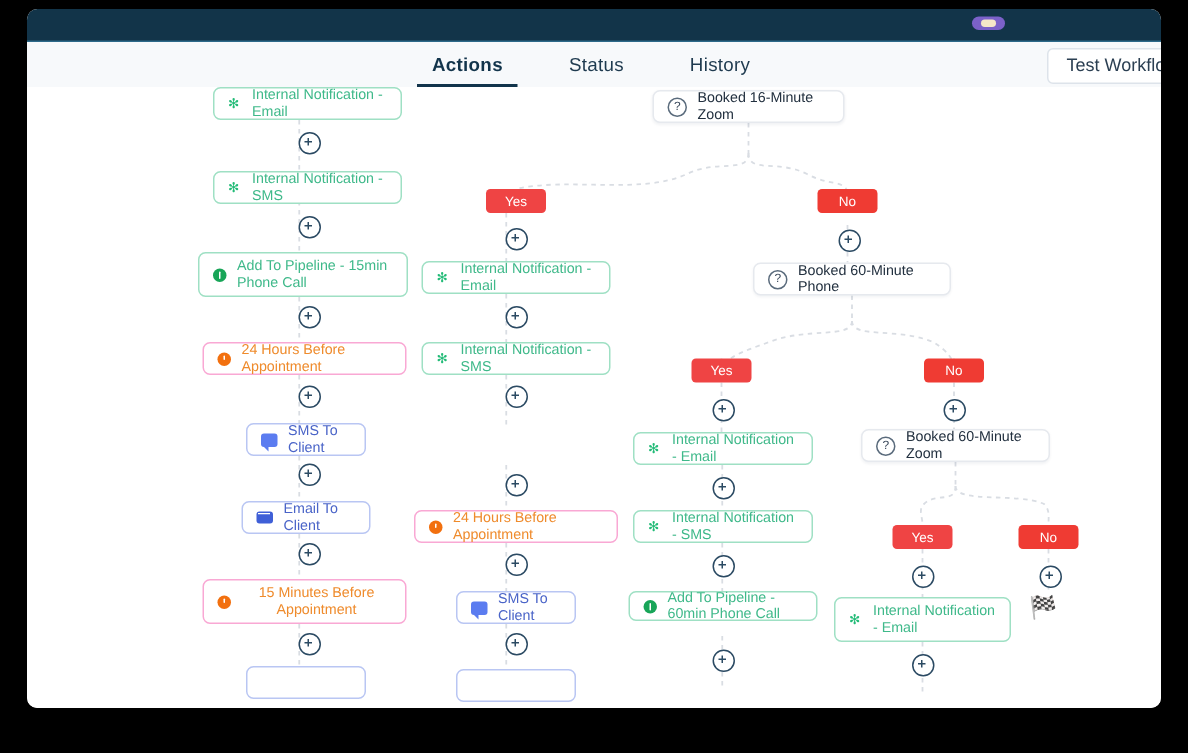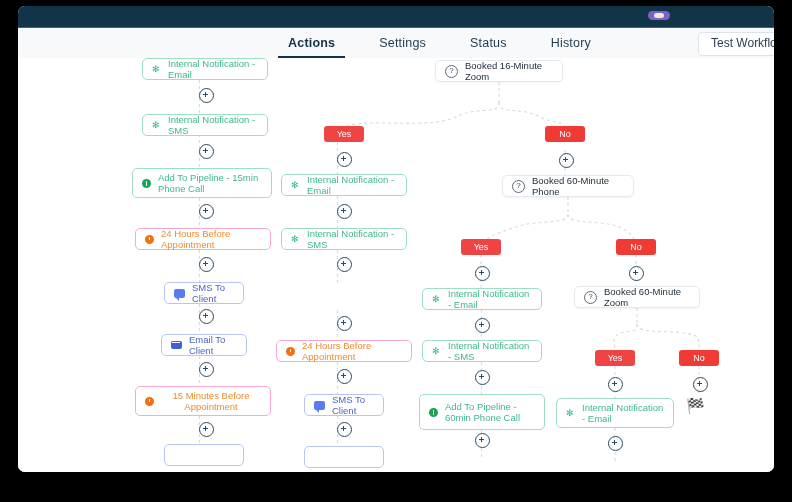--- a/index.html
+++ b/index.html
@@ -86,21 +86,20 @@
     <div id="topbar">
       <div class="tb-accent"></div>
       <div id="tb-dot">
         <div class="inner"></div>
       </div>
     </div>
 
     <div id="navbar">
       <div id="tabs">
           <div class="tab active">Actions</div>
-          <div class="tab">Settings</div>
           <div class="tab">Status</div>
           <div class="tab">History</div>
         </div>
       <div id="test-btn">Test Workflow</div>
     </div>
 
     <div id="canvas">
       <svg id="svg-links" viewBox="0 0 756 414" preserveAspectRatio="none">
           <path d="M181.5,22 L181.5,116" fill="none" stroke="#d9dde3" stroke-width="1.2" stroke-dasharray="3,3"></path>
           <path d="M181.5,140 L181.5,176" fill="none" stroke="#d9dde3" stroke-width="1.2" stroke-dasharray="3,3"></path>
@@ -198,21 +197,21 @@
           <span class="lbl">Booked 60-Minute Zoom</span>
         </div>
         <div class="node green" style="left: 404px; top: 230px; width: 120px; height: 22px;">
           <span class="ic ic-bug">✻</span>
           <span class="lbl">Internal Notification - Email</span>
         </div>
         <div class="node green" style="left: 404px; top: 282px; width: 120px; height: 22px;">
           <span class="ic ic-bug">✻</span>
           <span class="lbl">Internal Notification - SMS</span>
         </div>
-        <div class="node green" style="left: 401px; top: 336px; width: 126px; height: 36px;">
+        <div class="node green" style="left: 401px; top: 336px; width: 126px; height: 20px;">
           <span class="ic ic-dot"></span>
           <span class="lbl">Add To Pipeline - 60min Phone Call</span>
         </div>
         <div class="node green" style="left: 538px; top: 340px; width: 118px; height: 30px;">
           <span class="ic ic-bug">✻</span>
           <span class="lbl">Internal Notification - Email</span>
         </div>
         <div class="plus" style="left: 181px; top: 30px;"></div>
         <div class="plus" style="left: 181px; top: 86px;"></div>
         <div class="plus" style="left: 181px; top: 146px;"></div>

